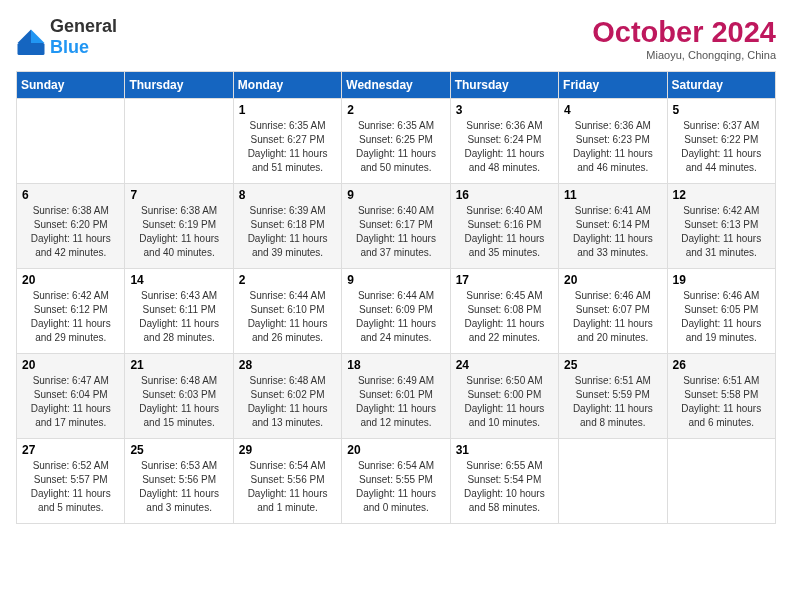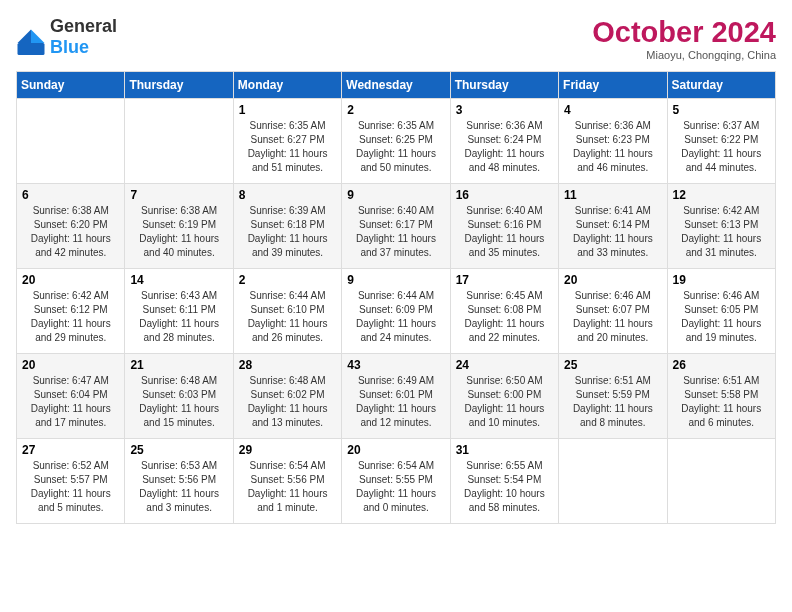--- a/index.html
+++ b/index.html
@@ -255,21 +255,21 @@
             Sunrise: 6:48 AM<br>Sunset: 6:03 PM<br>Daylight: 11 hours and 15 minutes.
           </div>
         </td>
         <td>
           <div class="day-number">28</div>
           <div class="day-info">
             Sunrise: 6:48 AM<br>Sunset: 6:02 PM<br>Daylight: 11 hours and 13 minutes.
           </div>
         </td>
         <td>
-          <div class="day-number">43</div>
+          <div class="day-number">18</div>
           <div class="day-info">
             Sunrise: 6:49 AM<br>Sunset: 6:01 PM<br>Daylight: 11 hours and 12 minutes.
           </div>
         </td>
         <td>
           <div class="day-number">24</div>
           <div class="day-info">
             Sunrise: 6:50 AM<br>Sunset: 6:00 PM<br>Daylight: 11 hours and 10 minutes.
           </div>
         </td>

